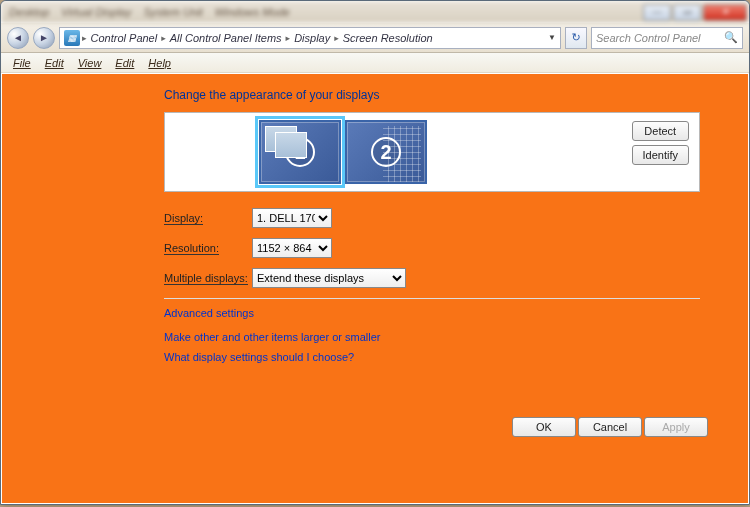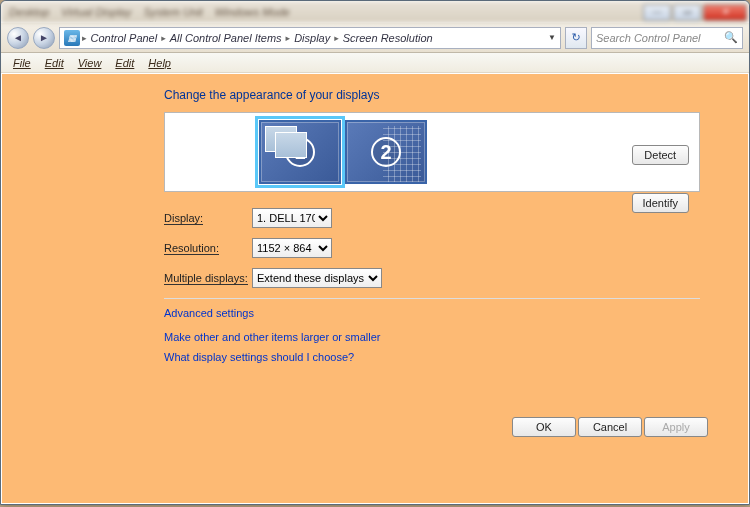--- a/index.html
+++ b/index.html
@@ -23,40 +23,40 @@
 .crumbsep { font-size: 9px; color: #666; font-style: normal; }
 .addrdrop { margin-left: auto; font-size: 8px; color: #444; }
 .refresh { width: 22px; height: 22px; border: 1px solid #a8b0c0; background: linear-gradient(#f8f8ff,#e0e8f0); display: flex; align-items: center; justify-content: center; font-size: 11px; color: #2858a8; }
 .searchbox { width: 152px; height: 22px; border: 1px solid #a8b0c0; background: #fff; display: flex; align-items: center; padding: 0 4px; font-size: 11px; font-style: italic; color: #888; }
 .searchicon { margin-left: auto; color: #2858a8; font-size: 11px; font-style: normal; }
 
 .menubar { height: 20px; background: linear-gradient(#f8f8f4, #f0ece0); display: flex; align-items: center; padding: 9px 6px; gap: 2px; font-size: 11px; font-style: italic; color: #3a2a1a; border-bottom: 1px solid #e0d8c8; }
 .menuitem { padding: 1px 6px; cursor: pointer; }
 .menuitem u { text-decoration: underline; }
 
-.content { position: absolute; top: 73px; bottom: 1px; left: 1px; right: 1px; background: #fdba74; padding: 14px 48px 0 162px; font-size: 11px; color: #222; overflow: hidden; }
+.content { position: absolute; top: 73px; bottom: 1px; left: 1px; right: 1px; background: #f97316; padding: 14px 48px 0 162px; font-size: 11px; color: #222; overflow: hidden; }
 .heading { font-size: 12px; color: #003399; margin-bottom: 10px; }
 
 .dispbox { border: 1px solid #b8b8b8; height: 80px; display: flex; align-items: center; padding: 6px 10px; margin-bottom: 16px; position: relative; background: #fff; }
 .monitors { display: flex; gap: 4px; margin-left: 84px; }
 .monitor { width: 82px; height: 64px; border: 2px solid #3a64a8; background: linear-gradient(135deg, #5a7ab8, #3a5a98); position: relative; display: flex; align-items: center; justify-content: center; box-shadow: inset 0 0 0 1px rgba(255,255,255,.3); }
 .monitor.selected { outline: 3px solid #5ac8f8; outline-offset: 1px; }
 .monitor .num { width: 30px; height: 30px; border: 2px solid #fff; border-radius: 50%; color: #fff; font-size: 20px; font-weight: bold; line-height: 26px; text-align: center; background: rgba(0,0,0,.08); }
 .monitor .screen { position: absolute; top: 4px; left: 4px; width: 32px; height: 26px; background: linear-gradient(#c8d8e8,#a8c0d8); border: 1px solid #fff; }
 .monitor .screen2 { top: 10px; left: 14px; }
 .monitor .grid { position: absolute; top: 4px; right: 4px; width: 38px; height: 56px; background: repeating-linear-gradient(0deg,transparent 0,transparent 5px,rgba(255,255,255,.3) 5px,rgba(255,255,255,.3) 6px), repeating-linear-gradient(90deg,transparent 0,transparent 5px,rgba(255,255,255,.3) 5px,rgba(255,255,255,.3) 6px); }
 .dispbtns { position: absolute; right: 10px; top: 8px; display: flex; flex-direction: column; gap: 4px; }
-.btn { height: 20px; min-width: 52px; padding: 0 10px; background: linear-gradient(#fdfdfd,#e8e8e8); border: 1px solid #888; border-radius: 3px; font-size: 11px; display: flex; align-items: center; justify-content: center; cursor: pointer; margin-top: 24px; }
+.btn { height: 20px; min-width: 52px; padding: 0 10px; background: linear-gradient(#fdfdfd,#e8e8e8); border: 1px solid #888; border-radius: 3px; font-size: 11px; display: flex; align-items: center; justify-content: center; cursor: pointer; }
 .btn:disabled { color: #aaa; }
 
 .formrow { display: flex; align-items: center; margin-bottom: 10px; }
 .formrow .lbl { width: 88px; }
 .formrow .lbl span { border-bottom: 1px solid #333; display: inline-block; line-height: 1; }
 .formrow select { width: 80px; height: 20px; border: 1px solid #888; font-size: 11px; background: linear-gradient(#fff,#eee); }
-.formrow select.wide { width: 130px; }
+.formrow select.wide { width: 154px; }
 
 .hr { border-top: 1px solid #ddd; margin: 4px 0 8px; }
 .mainmsg { display: flex; justify-content: space-between; align-items: center; margin-bottom: 12px; }
 .link { color: #0033cc; cursor: pointer; }
 
 .btnrow { position: absolute; right: 40px; bottom: 66px; display: flex; gap: 2px; }
 .btnrow .btn { min-width: 64px; }
 </style>
 </head>
 <body>

